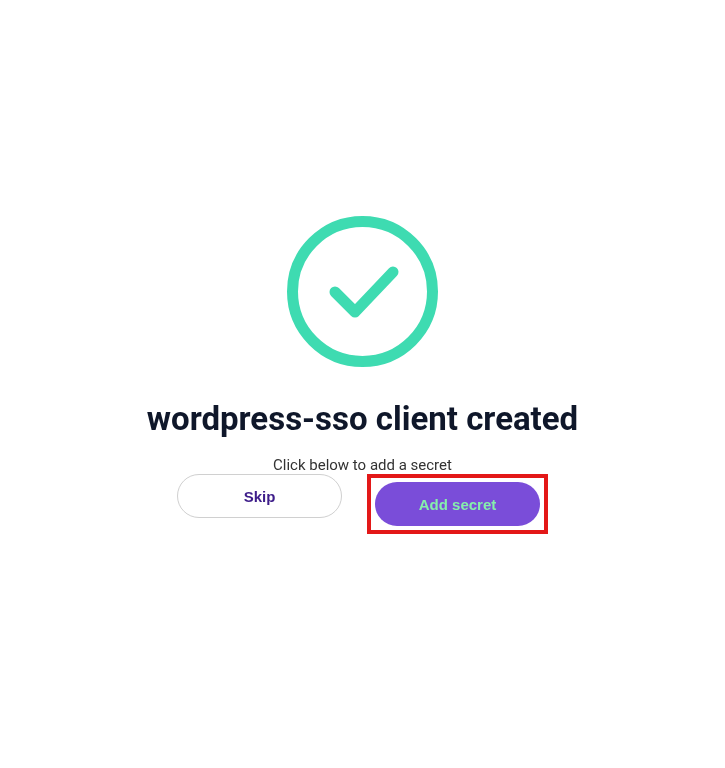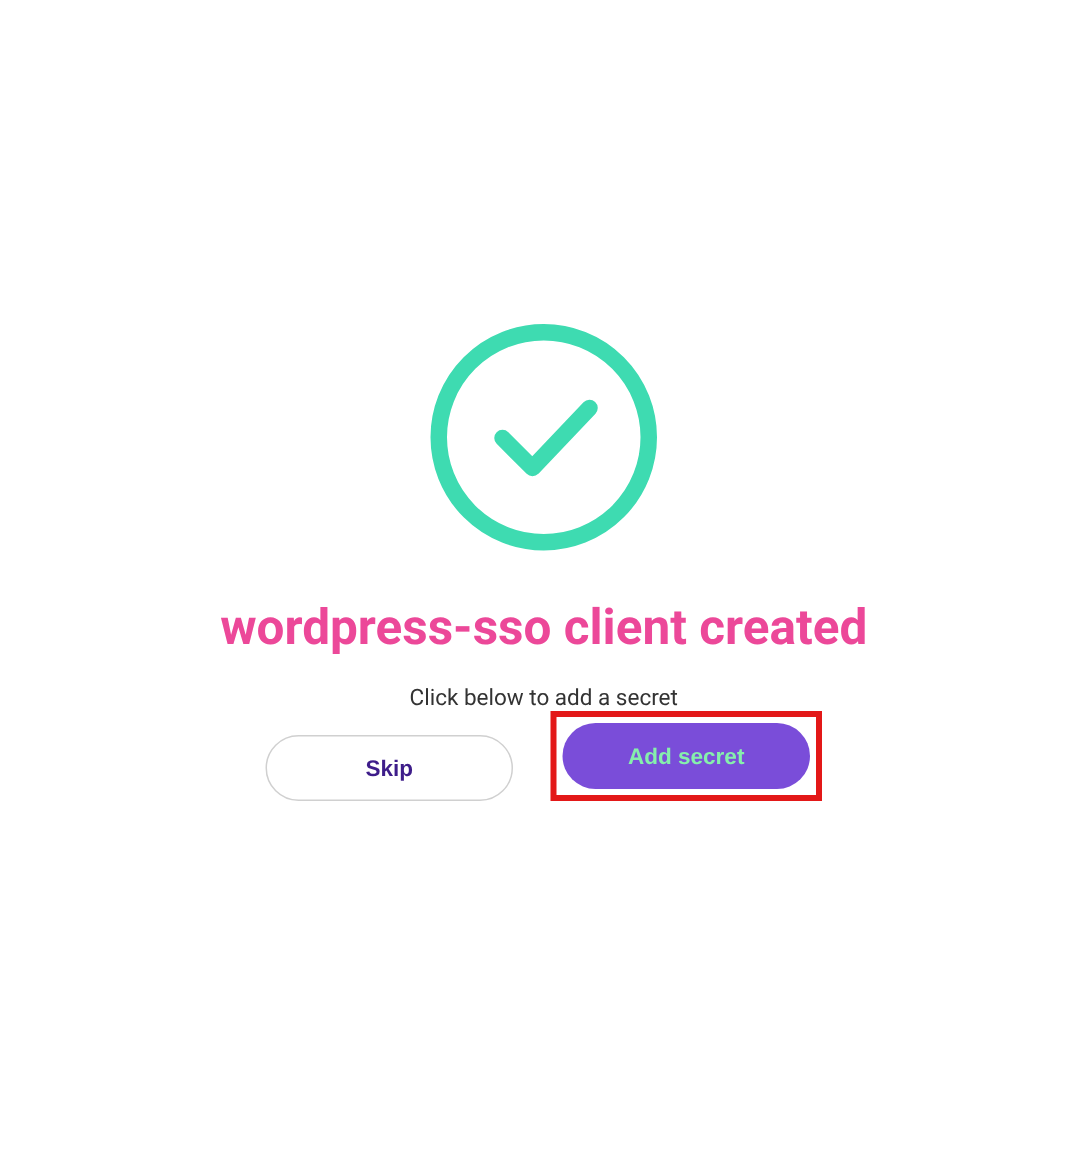--- a/index.html
+++ b/index.html
@@ -24,33 +24,33 @@
       margin-top: -20px;
     }
     .check-circle {
       width: 155px;
       height: 155px;
       margin-bottom: 30px;
     }
     .title {
       font-size: 33px;
       font-weight: 700;
-      color: #ec4899;
+      color: #0f172a;
       margin-bottom: 18px;
       text-align: center;
     }
     .subtitle {
       font-size: 15px;
       color: #333333;
       text-align: left;
     }
     .button-row {
       display: flex;
       gap: 25px;
-      align-items: flex-end;
+      align-items: flex-start;
     }
     .btn {
       height: 44px;
       border-radius: 22px;
       font-size: 15px;
       font-weight: 600;
       cursor: pointer;
       display: flex;
       align-items: center;
       justify-content: center;

